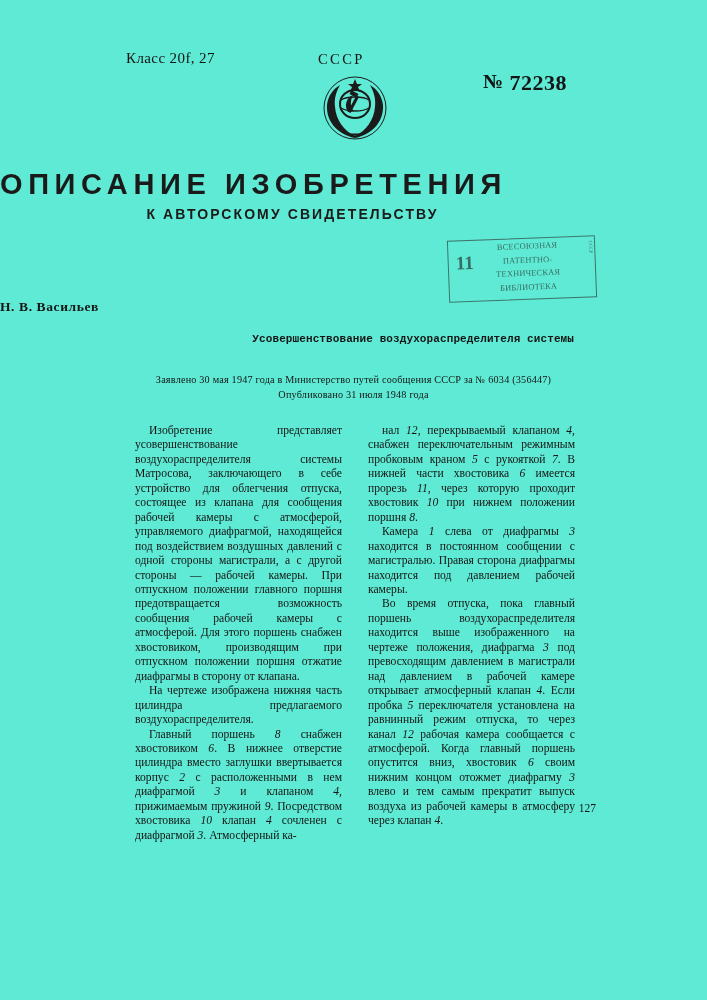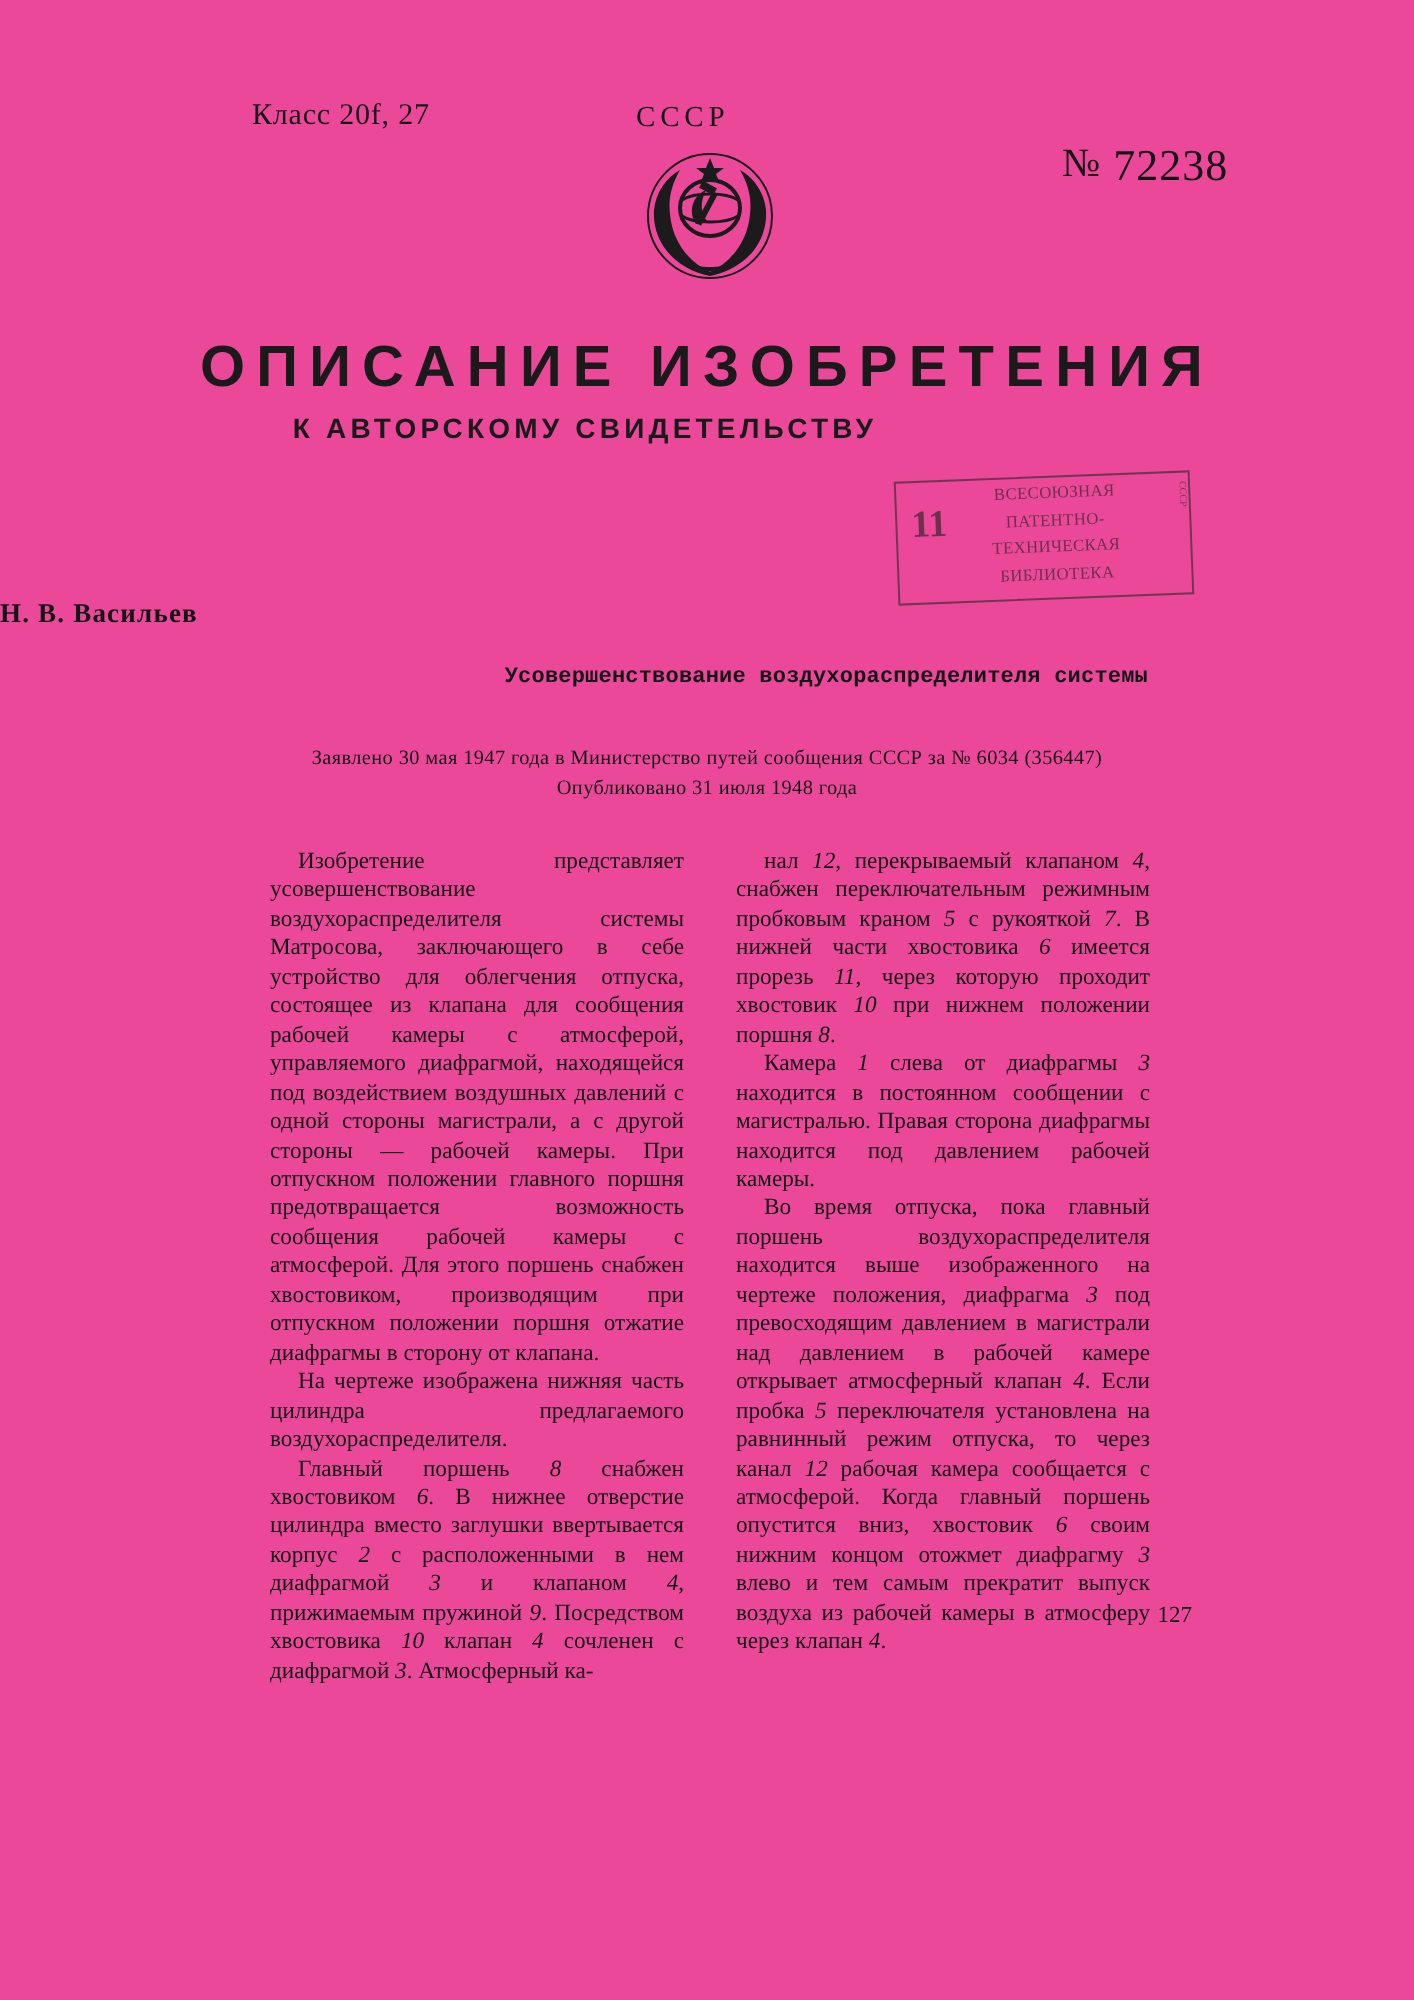--- a/index.html
+++ b/index.html
@@ -13,21 +13,21 @@
     font-family: "Liberation Serif", "DejaVu Serif", serif;
     color: #151515;
     position: relative;
     overflow: hidden;
   }
   .page {
     position: absolute;
     left: 0; top: 0;
     width: 707px;
     height: 1000px;
-    background: #ec4899;
+    background: #5eead4;
   }
 
   
   .header-row {
     position: absolute;
     left: 0; top: 50px;
     width: 707px;
     height: 40px;
   }
   .class-line {
@@ -41,45 +41,43 @@
     position: absolute;
     left: 318px; top: 1px;
     font-size: 14.5px;
     letter-spacing: 2.4px;
     white-space: nowrap;
   }
   .patent-no {
     position: absolute;
     left: 483px; top: 20px;
     font-size: 22px;
-    font-weight: normal;
+    font-weight: bold;
     letter-spacing: 0.5px;
     white-space: nowrap;
-    margin-left: 48px;
   }
   .patent-no .numero {
     font-size: 20px;
     vertical-align: 2px;
     margin-right: 6px;
   }
 
   
   .emblem {
     position: absolute;
     left: 322px; top: 74px;
     width: 66px; height: 68px;
   }
   .emblem svg { display: block; }
 
   
   .doc-title {
     position: absolute;
     left: 0; top: 168px;
     width: 707px;
-    text-align: center;
     font-family: "Liberation Sans", "DejaVu Sans", sans-serif;
     font-size: 29px;
     font-weight: 600;
     letter-spacing: 5.6px;
     color: #1a1a1a;
   }
   .doc-subtitle {
     position: absolute;
     left: 0; top: 206px;
     width: 585px;

